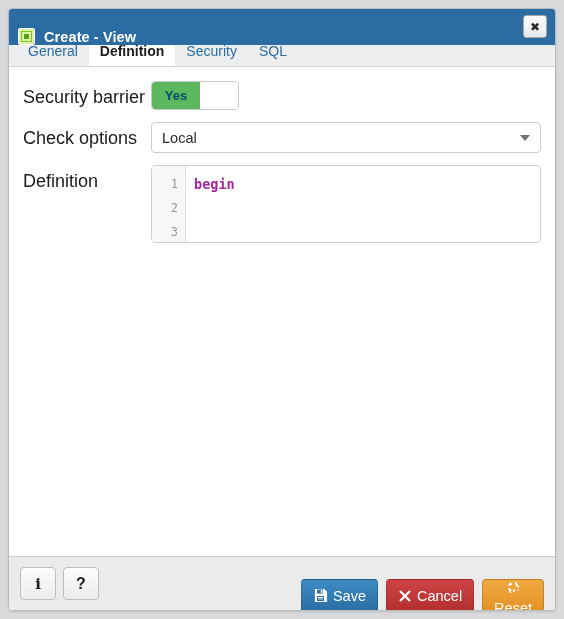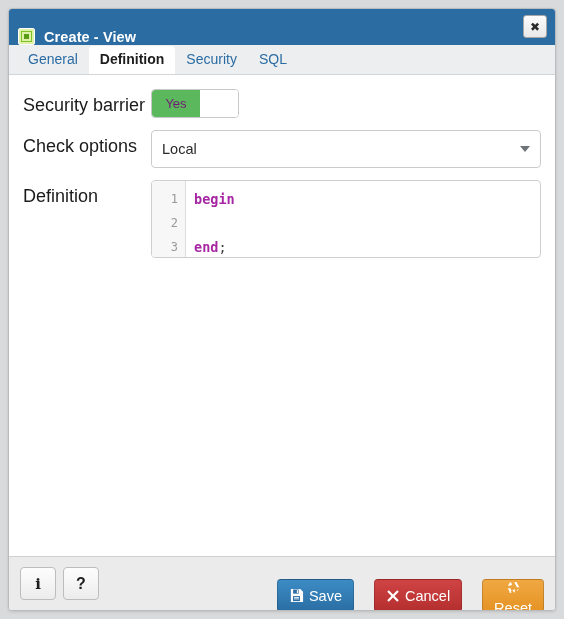--- a/index.html
+++ b/index.html
@@ -91,21 +91,21 @@
     font-weight: bold;
     color: #2a2a2a;
     cursor: pointer;
     box-sizing: border-box;
     font-family: "DejaVu Sans", sans-serif;
     line-height: 1;
   }
 
   
   .tabstrip {
-    height: 30px;
+    height: 22px;
     background: #eceef0;
     border-bottom: 1px solid #d3d6d9;
     display: flex;
     align-items: flex-end;
     padding-left: 8px;
     box-sizing: border-box;
     flex: 0 0 auto;
   }
   .tab {
     font-size: 14px;
@@ -156,37 +156,37 @@
     border: 1px solid #c6c9cb;
     border-radius: 4px;
     overflow: hidden;
     background: #ffffff;
     box-sizing: border-box;
     cursor: pointer;
   }
   .toggle .seg-on {
     flex: 0 0 48px;
     background: #5cb85c;
-    color: #701a75;
+    color: #0c4a6e;
     font-size: 13px;
-    font-weight: normal;
+    font-weight: bold;
     display: flex;
     align-items: center;
     justify-content: center;
     border-radius: 3px 0 0 3px;
   }
   .toggle .seg-knob {
     flex: 1 1 auto;
     background: #ffffff;
   }
 
   
   .select {
     position: relative;
-    height: 38px;
+    height: 31px;
     border: 1px solid #c9cccf;
     border-radius: 4px;
     background: #ffffff;
     display: flex;
     align-items: center;
     padding: 0 26px 0 10px;
     font-size: 14.5px;
     color: #2a2a2a;
     box-sizing: border-box;
     cursor: pointer;
@@ -250,21 +250,21 @@
     flex: 0 0 auto;
     height: 54px;
     background: #ebebeb;
     border-top: 1px solid #cfcfcf;
     display: flex;
     align-items: center;
     padding: 0 11px;
     box-sizing: border-box;
   }
   .footer-left { display: flex; gap: 7px; }
-  .footer-right { margin-left: auto; display: flex; gap: 20px; margin-top: 24px; }
+  .footer-right { margin-left: auto; display: flex; gap: 8px; margin-top: 24px; }
 
   .sq-btn {
     width: 36px;
     height: 33px;
     background: linear-gradient(#fdfdfd, #ececec);
     border: 1px solid #bdbdbd;
     border-radius: 4px;
     display: flex;
     align-items: center;
     justify-content: center;
@@ -345,21 +345,20 @@
       <div class="field">
         <div class="editor">
           <div class="gutter">
             <div>1</div>
             <div>2</div>
             <div>3</div>
           </div>
           <div class="codearea">
             <div><span class="kw">begin</span><span class="punct"></span></div>
             <div><span class="kw"></span><span class="punct"></span></div>
-            <div><span class="kw">end</span><span class="punct">;</span></div>
           </div>
         </div>
       </div>
     </div>
 
   </div>
 
   <div class="footer">
     <div class="footer-left">
       <div class="sq-btn">i</div>

